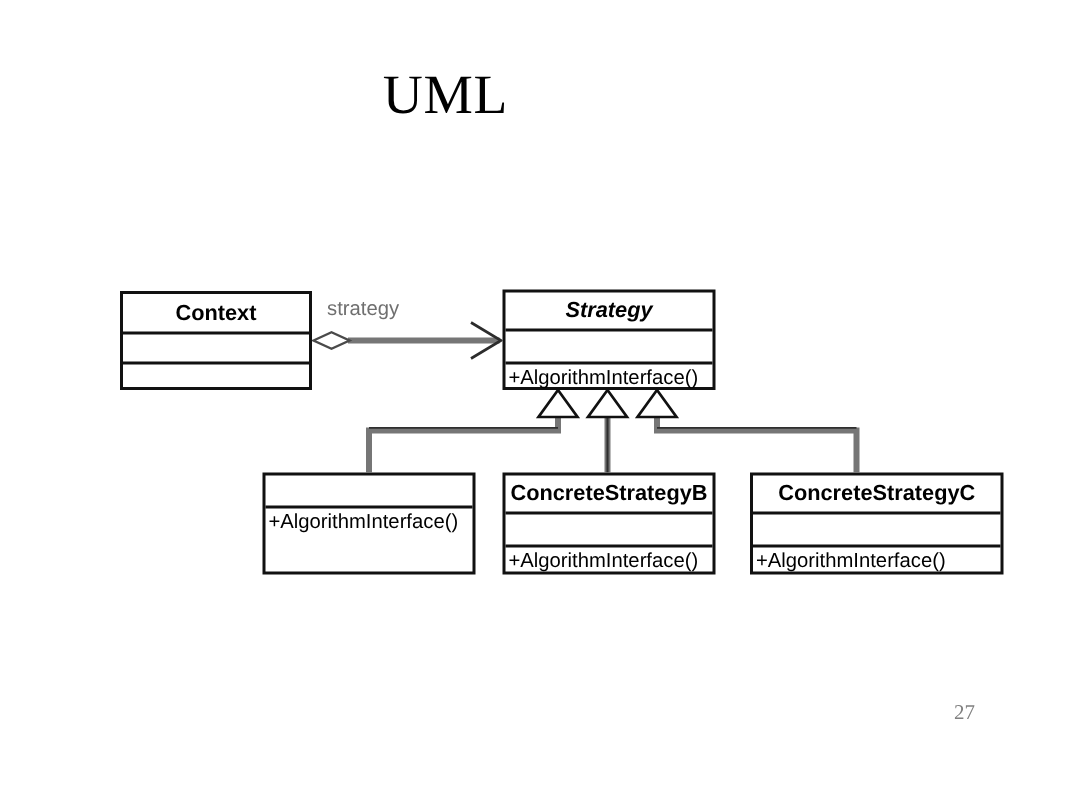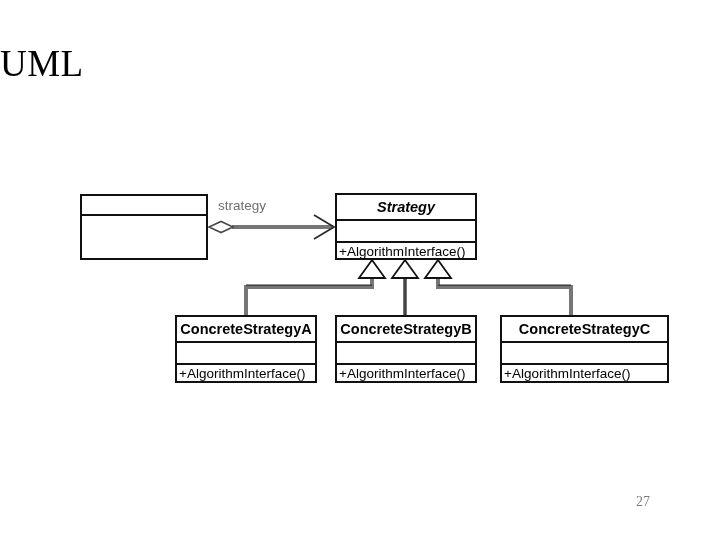--- a/index.html
+++ b/index.html
@@ -19,31 +19,32 @@
     left: 0; top: 0;
     width: 720px;
     height: 540px;
     background: #ffffff;
   }
   #slide-title {
     position: absolute;
     left: 0;
     top: 42px;
     width: 594px;
+    text-align: center;
     font-family: "Liberation Serif", serif;
     font-size: 37px;
     font-weight: normal;
     color: #000000;
     letter-spacing: 0.5px;
     line-height: 44px;
   }
   #page-number {
     position: absolute;
     left: 636px;
-    top: 494px;
+    top: 468px;
     font-family: "Liberation Serif", serif;
     font-size: 14px;
     color: #808080;
   }
   #diagram {
     position: absolute;
     left: 0;
     top: 0;
     width: 720px;
     height: 540px;
@@ -137,31 +138,31 @@
         <polyline points="571,315 571,287 438,287 438,278" fill="none" stroke="#767676" stroke-width="4"></polyline>
         <line x1="438" y1="285.2" x2="571" y2="285.2" stroke="#2f2f2f" stroke-width="1.2"></line>
         <polygon points="438,260 425,278 451,278" fill="#ffffff" stroke="#111111" stroke-width="1.8"></polygon>
       </g>
 
     </svg>
 
     <div id="assoc-label">strategy</div>
 
     <div class="uml-class" id="box-context">
+      <div class="uml-name">Context</div>
       <div class="uml-attrs"></div>
     </div>
 
     <div class="uml-class" id="box-strategy">
       <div class="uml-name abstract">Strategy</div>
       <div class="uml-attrs"></div>
       <div class="uml-ops">+AlgorithmInterface()</div>
     </div>
 
     <div class="uml-class" id="box-concrete-a">
-      <div class="uml-name">ConcreteStrategyA</div>
       <div class="uml-attrs"></div>
       <div class="uml-ops">+AlgorithmInterface()</div>
     </div>
 
     <div class="uml-class" id="box-concrete-b">
       <div class="uml-name">ConcreteStrategyB</div>
       <div class="uml-attrs"></div>
       <div class="uml-ops">+AlgorithmInterface()</div>
     </div>
 

